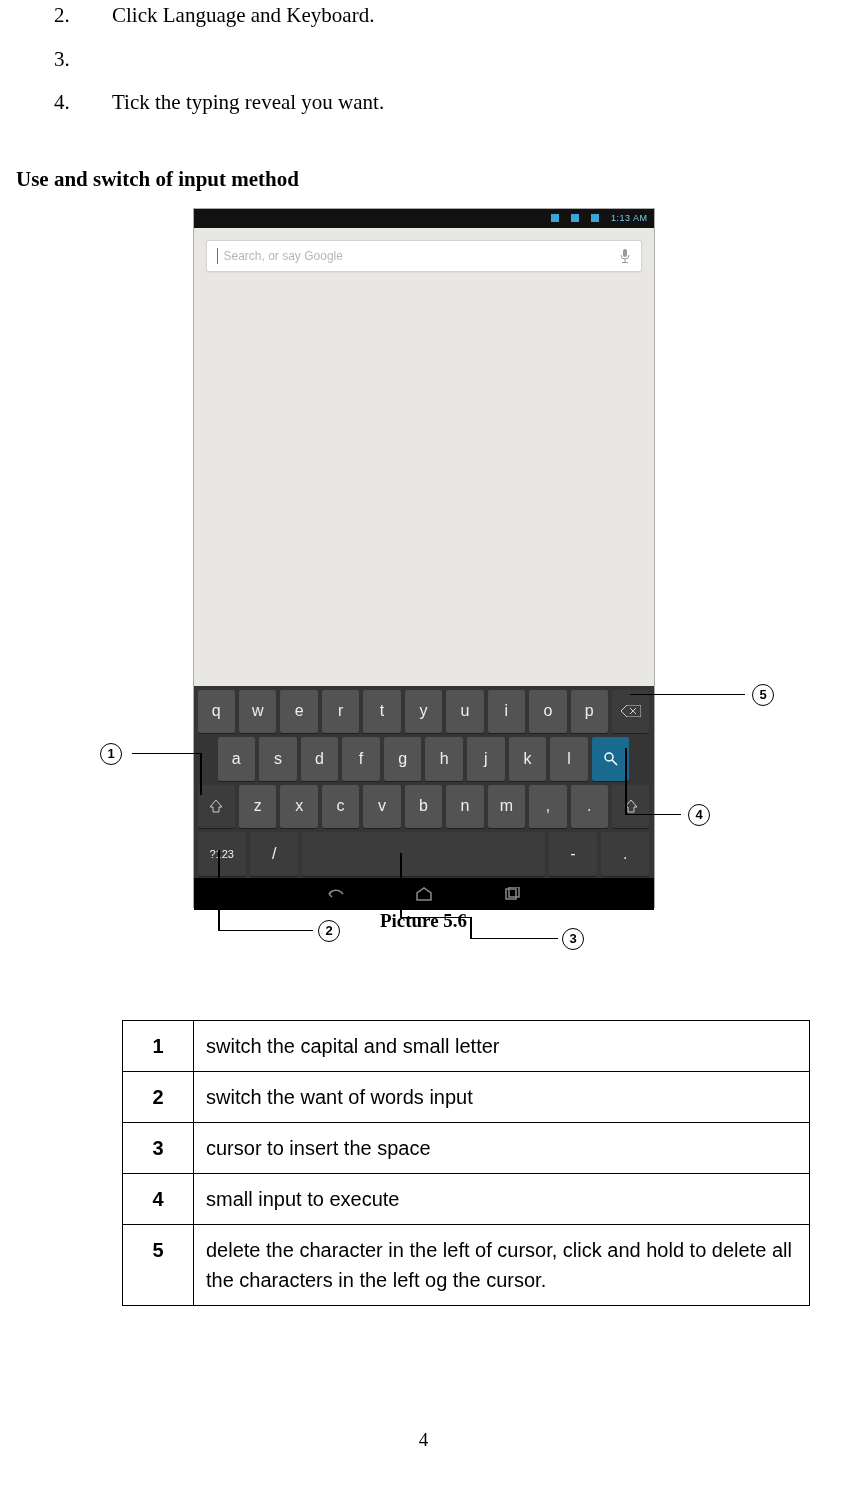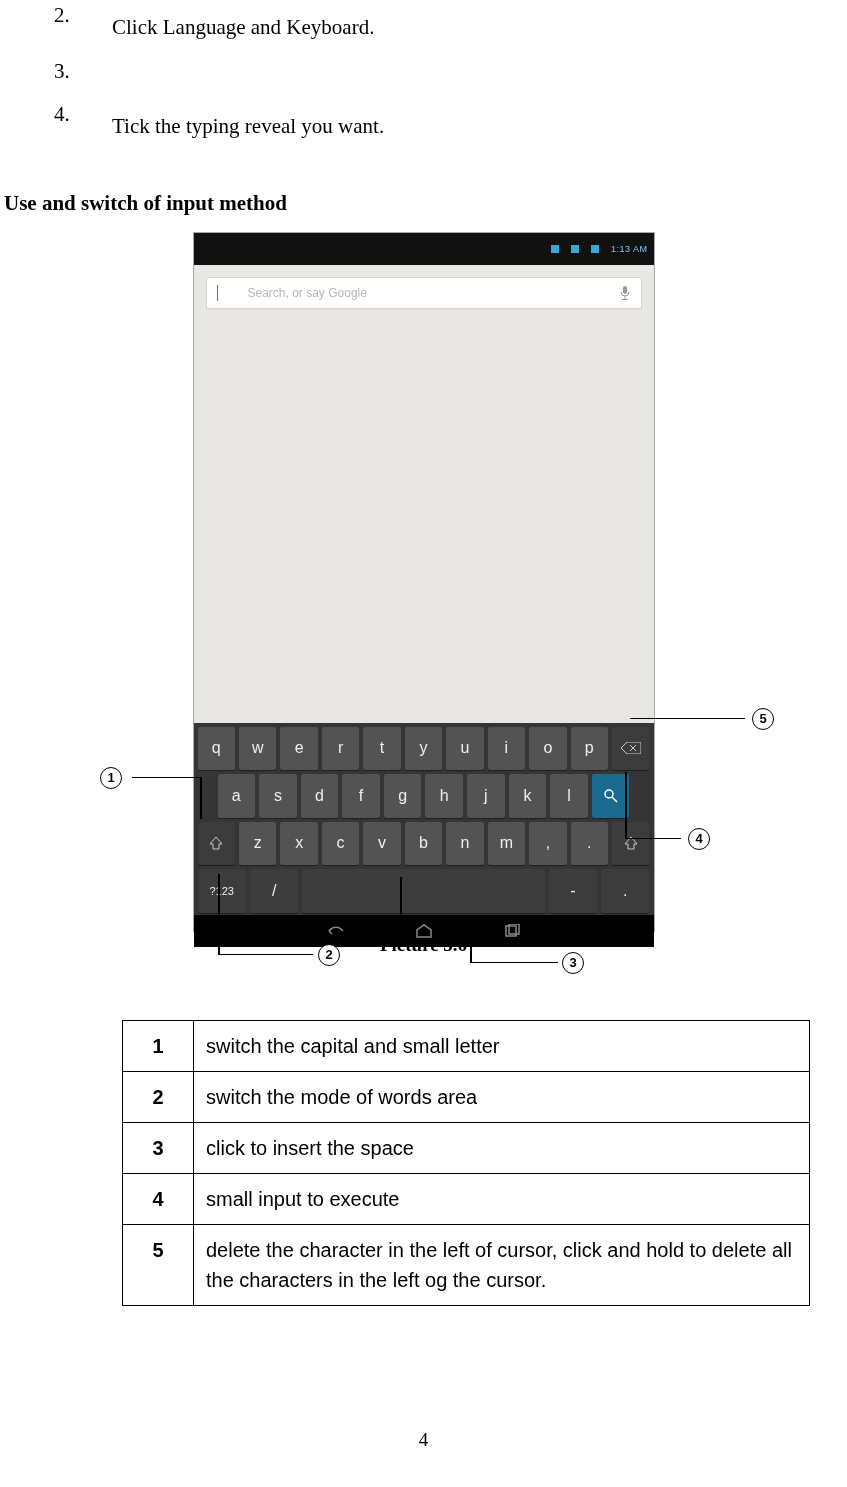--- a/index.html
+++ b/index.html
@@ -31,46 +31,45 @@
   }
   .ol .num {
     width: 40px;
     text-align: left;
     padding-left: 54px;
     padding-right: 18px;
   }
   .ol .txt {
     flex: 1;
     padding-right: 10px;
-    margin-top: 12px;
   }
   .section-title {
     font-size: 21px;
     font-weight: bold;
-    margin: 48px 0 16px 4px;
+    margin: 48px 0 16px 16px;
   }
   
   .shot-wrap {
     position: relative;
     width: 847px;
     height: 740px;
   }
   .shot {
     position: absolute;
     left: 50%;
     transform: translateX(-50%);
     top: 0;
     width: 462px;
     height: 700px;
     background: #e8e7e4;
     border: 1px solid #aaa;
     box-sizing: border-box;
   }
   .statusbar {
-    height: 32px;
+    height: 19px;
     background: #111;
     display: flex;
     align-items: center;
     justify-content: flex-end;
     gap: 12px;
     padding-right: 6px;
     box-sizing: border-box;
   }
   .sb-icon {
     width: 8px;
@@ -87,21 +86,20 @@
     margin: 12px 12px 0 12px;
     height: 32px;
     background: #fff;
     border: 1px solid #d4d3d0;
     border-radius: 2px;
     display: flex;
     align-items: center;
     padding: 0 10px;
     box-sizing: border-box;
     box-shadow: 0 1px 1px rgba(0,0,0,0.05);
-    gap: 24px;
   }
   .cursor-bar {
     width: 1px;
     height: 16px;
     background: #2f7db5;
     margin-right: 6px;
   }
   .search-ph {
     flex: 1;
     color: #b8b7b3;
@@ -401,25 +399,25 @@
   </div>
 
   <table class="legend">
     <tbody>
         <tr>
       <td class="n">1</td>
       <td>switch the capital and small letter</td>
     </tr>
     <tr>
       <td class="n">2</td>
-      <td>switch the mode of words area</td>
+      <td>switch the want of words input</td>
     </tr>
     <tr>
       <td class="n">3</td>
-      <td>click to insert the space</td>
+      <td>cursor to insert the space</td>
     </tr>
     <tr>
       <td class="n">4</td>
       <td>small input to execute</td>
     </tr>
     <tr>
       <td class="n">5</td>
       <td>delete the character in the left of cursor, click and hold to delete all the characters in the left og the cursor.</td>
     </tr>
   </tbody>

